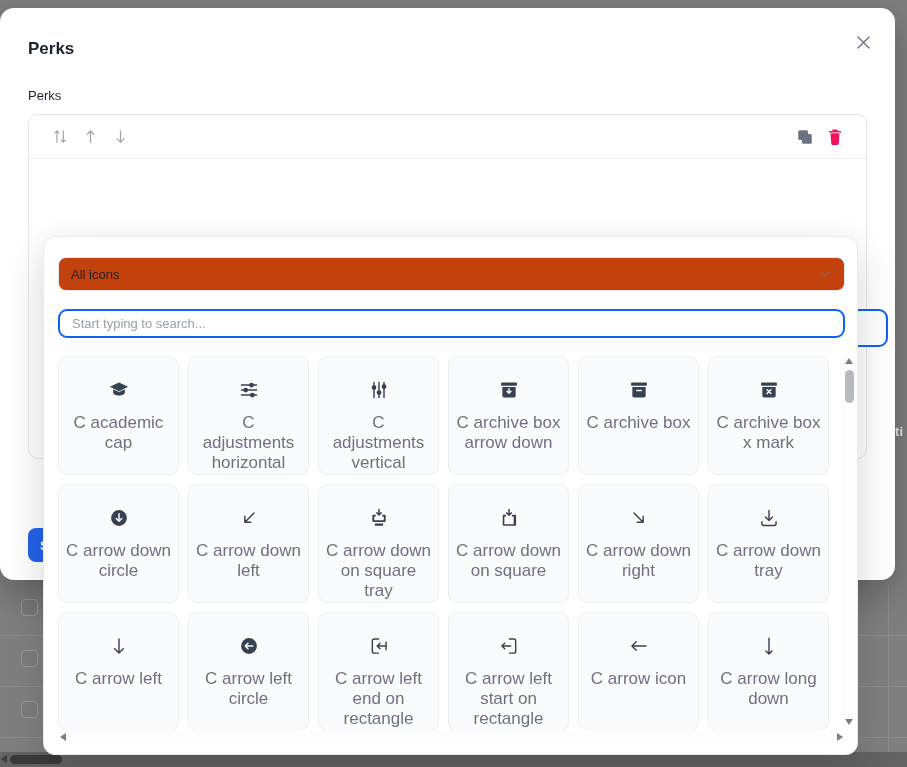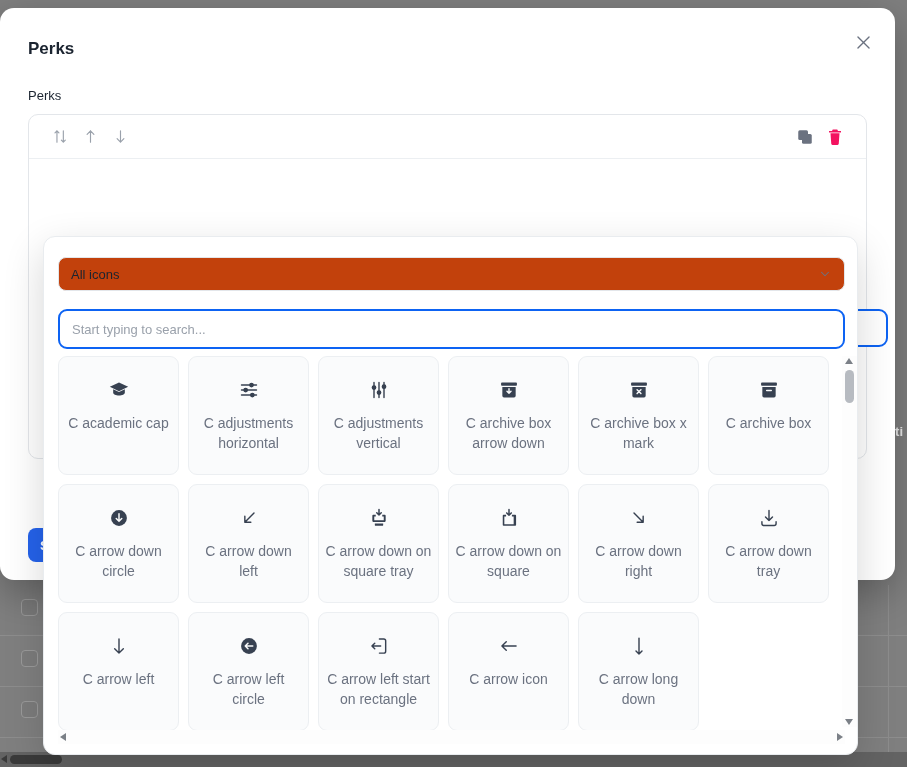--- a/index.html
+++ b/index.html
@@ -113,21 +113,21 @@
   .picker-select {
     position: absolute; left: 14px; top: 20px;
     width: 787px; height: 34px;
     border: 1px solid #e3e6ea; border-radius: 8px; background: #c2410c;
     display: flex; align-items: center; padding: 0 12px;
     font-size: 13px; color: #1b2430; cursor: pointer;
   }
   .picker-select .chev { margin-left: auto; color: #6b7280; display: flex; }
   .picker-search {
     position: absolute; left: 14px; top: 72px;
-    width: 787px; height: 40px;
+    width: 787px; height: 29px;
     border: 2px solid #0d63f3; border-radius: 9px; background: #fff;
     display: flex; align-items: center; padding: 0 12px;
     font-size: 13px; color: #9aa1ab;
   }
 
   .grid-wrap {
     position: absolute; left: 14px; top: 119px;
     width: 787px; height: 386px;
     overflow: hidden;
   }
@@ -144,21 +144,21 @@
     background: #fafbfc;
     display: flex; flex-direction: column; align-items: center;
     padding-top: 22px; cursor: pointer;
   }
   .icon-card .glyph {
     color: #374151; display: flex; align-items: center; justify-content: center;
     height: 22px;
   }
   .icon-card .cap {
     margin-top: 12px; width: 100%;
-    text-align: center; font-size: 14px; line-height: 20px; color: #6b7280;
+    text-align: center; font-size: 17px; line-height: 20px; color: #6b7280;
     padding: 0 6px;
   }
 
   
   .vscroll {
     position: absolute; right: 0px; top: 119px; width: 15px; height: 371px;
     background: #fdfdfd;
   }
   .vscroll .arrow-up {
     position: absolute; left: 3px; top: 2px; width: 0; height: 0;
@@ -336,34 +336,34 @@
               <path d="M12 10.5v5.5m0 0l-2.4-2.4M12 16l2.4-2.4" stroke="#fafbfc" stroke-width="1.7" fill="none" stroke-linecap="round" stroke-linejoin="round"></path>
             </svg>
           </div>
           <div class="cap">C archive box arrow down</div>
         </div>
         <div class="icon-card">
           <div class="glyph">
             <svg width="20" height="20" viewBox="0 0 24 24" fill="currentColor">
               <rect x="2.5" y="3" width="19" height="4" rx="1"></rect>
               <path d="M4 8.5h16v10.5a2 2 0 0 1-2 2H6a2 2 0 0 1-2-2V8.5z"></path>
-              <path d="M9.7 11.7l4.6 4.6m0-4.6l-4.6 4.6" stroke="#fafbfc" stroke-width="1.8" fill="none" stroke-linecap="round"></path>
-            </svg>
-          </div>
-          <div class="cap">C archive box x mark</div>
+              <path d="M9.3 12.6h5.4" stroke="#fafbfc" stroke-width="1.9" fill="none" stroke-linecap="round"></path>
+            </svg>
+          </div>
+          <div class="cap">C archive box</div>
         </div>
         <div class="icon-card">
           <div class="glyph">
             <svg width="20" height="20" viewBox="0 0 24 24" fill="currentColor">
               <rect x="2.5" y="3" width="19" height="4" rx="1"></rect>
               <path d="M4 8.5h16v10.5a2 2 0 0 1-2 2H6a2 2 0 0 1-2-2V8.5z"></path>
-              <path d="M9.3 12.6h5.4" stroke="#fafbfc" stroke-width="1.9" fill="none" stroke-linecap="round"></path>
-            </svg>
-          </div>
-          <div class="cap">C archive box</div>
+              <path d="M9.7 11.7l4.6 4.6m0-4.6l-4.6 4.6" stroke="#fafbfc" stroke-width="1.8" fill="none" stroke-linecap="round"></path>
+            </svg>
+          </div>
+          <div class="cap">C archive box x mark</div>
         </div>
         <div class="icon-card">
           <div class="glyph">
             <svg width="20" height="20" viewBox="0 0 24 24" fill="currentColor">
               <circle cx="12" cy="12" r="9.5"></circle>
               <path d="M12 7v9m0 0l-3.3-3.3M12 16l3.3-3.3" stroke="#fafbfc" stroke-width="1.8" fill="none" stroke-linecap="round" stroke-linejoin="round"></path>
             </svg>
           </div>
           <div class="cap">C arrow down circle</div>
         </div>
@@ -420,20 +420,30 @@
           <div class="cap">C arrow left</div>
         </div>
         <div class="icon-card">
           <div class="glyph">
             <svg width="20" height="20" viewBox="0 0 24 24" fill="currentColor">
               <circle cx="12" cy="12" r="9.5"></circle>
               <path d="M16.5 12h-9m0 0l3.3-3.3M7.5 12l3.3 3.3" stroke="#fafbfc" stroke-width="1.8" fill="none" stroke-linecap="round" stroke-linejoin="round"></path>
             </svg>
           </div>
           <div class="cap">C arrow left circle</div>
+        </div>
+        <div class="icon-card">
+          <div class="glyph">
+            <svg width="20" height="20" viewBox="0 0 24 24" fill="none" stroke="currentColor" stroke-width="1.7" stroke-linecap="round" stroke-linejoin="round">
+              <path d="M11.5 3.5H6.3A2.3 2.3 0 0 0 4 5.8v12.4a2.3 2.3 0 0 0 2.3 2.3h5.2"></path>
+              <path d="M20.5 12H9.8m0 0l3.4-3.4M9.8 12l3.4 3.4"></path>
+              <path d="M20.5 7.5v9"></path>
+            </svg>
+          </div>
+          <div class="cap">C arrow left end on rectangle</div>
         </div>
         <div class="icon-card">
           <div class="glyph">
             <svg width="20" height="20" viewBox="0 0 24 24" fill="none" stroke="currentColor" stroke-width="1.7" stroke-linecap="round" stroke-linejoin="round">
               <path d="M12.5 3.5h5.2A2.3 2.3 0 0 1 20 5.8v12.4a2.3 2.3 0 0 1-2.3 2.3h-5.2"></path>
               <path d="M14 12H3.5m0 0l3.4-3.4M3.5 12l3.4 3.4"></path>
             </svg>
           </div>
           <div class="cap">C arrow left start on rectangle</div>
         </div>

